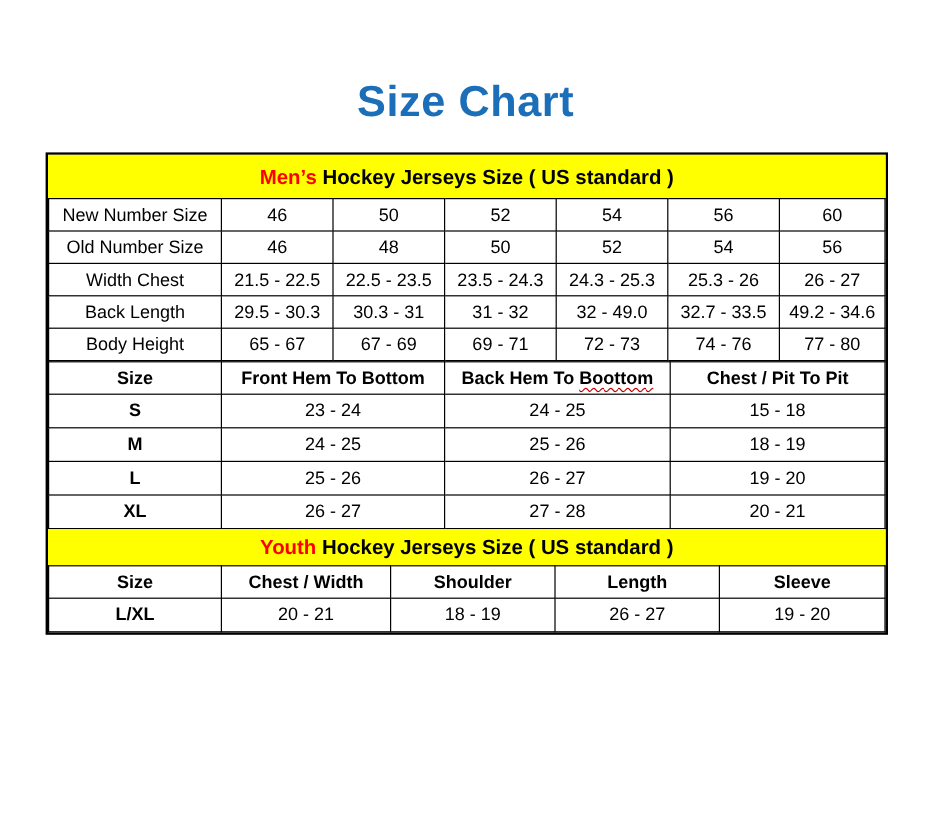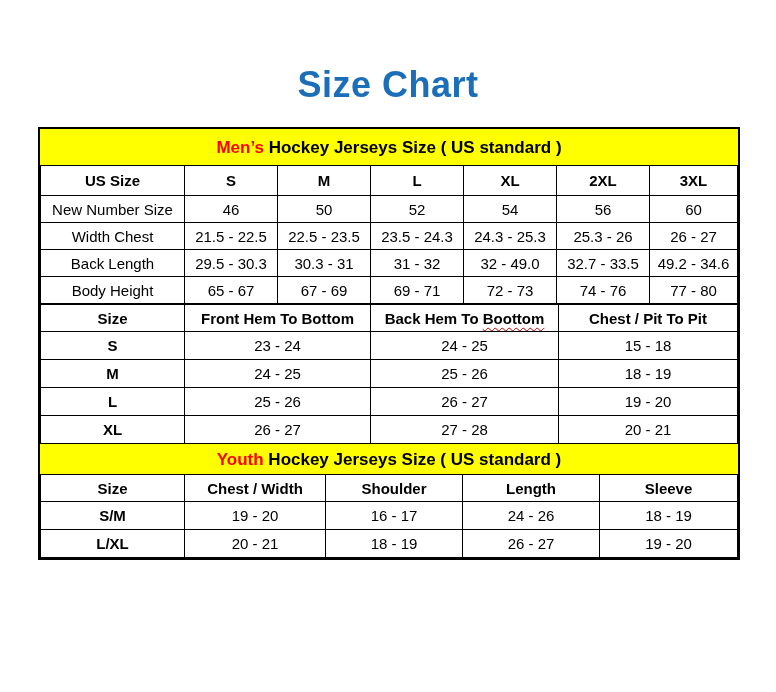--- a/index.html
+++ b/index.html
@@ -85,37 +85,37 @@
     <colgroup>
       <col style="width:144px">
         <col style="width:93px">
         <col style="width:93px">
         <col style="width:93px">
         <col style="width:93px">
         <col style="width:93px">
         <col>
     </colgroup>
     <tbody>
-        <tr>
-      <th>US Size</th>
-      <th>S</th>
-      <th>M</th>
-      <th>L</th>
-      <th>XL</th>
-      <th>2XL</th>
-      <th>3XL</th>
-    </tr>
     <tr>
       <td>New Number Size</td>
       <td>46</td>
       <td>50</td>
       <td>52</td>
       <td>54</td>
       <td>56</td>
       <td>60</td>
+    </tr>
+    <tr>
+      <td>Old Number Size</td>
+      <td>46</td>
+      <td>48</td>
+      <td>50</td>
+      <td>52</td>
+      <td>54</td>
+      <td>56</td>
     </tr>
     <tr>
       <td>Width Chest</td>
       <td>21.5 - 22.5</td>
       <td>22.5 - 23.5</td>
       <td>23.5 - 24.3</td>
       <td>24.3 - 25.3</td>
       <td>25.3 - 26</td>
       <td>26 - 27</td>
     </tr>
@@ -194,27 +194,20 @@
     </colgroup>
     <tbody>
         <tr>
       <th>Size</th>
       <th>Chest / Width</th>
       <th>Shoulder</th>
       <th>Length</th>
       <th>Sleeve</th>
     </tr>
     <tr>
-      <td class="label-bold">S/M</td>
-      <td>19 - 20</td>
-      <td>16 - 17</td>
-      <td>24 - 26</td>
-      <td>18 - 19</td>
-    </tr>
-    <tr>
       <td class="label-bold">L/XL</td>
       <td>20 - 21</td>
       <td>18 - 19</td>
       <td>26 - 27</td>
       <td>19 - 20</td>
     </tr>
   </tbody>
     </table>
 
 </div>

